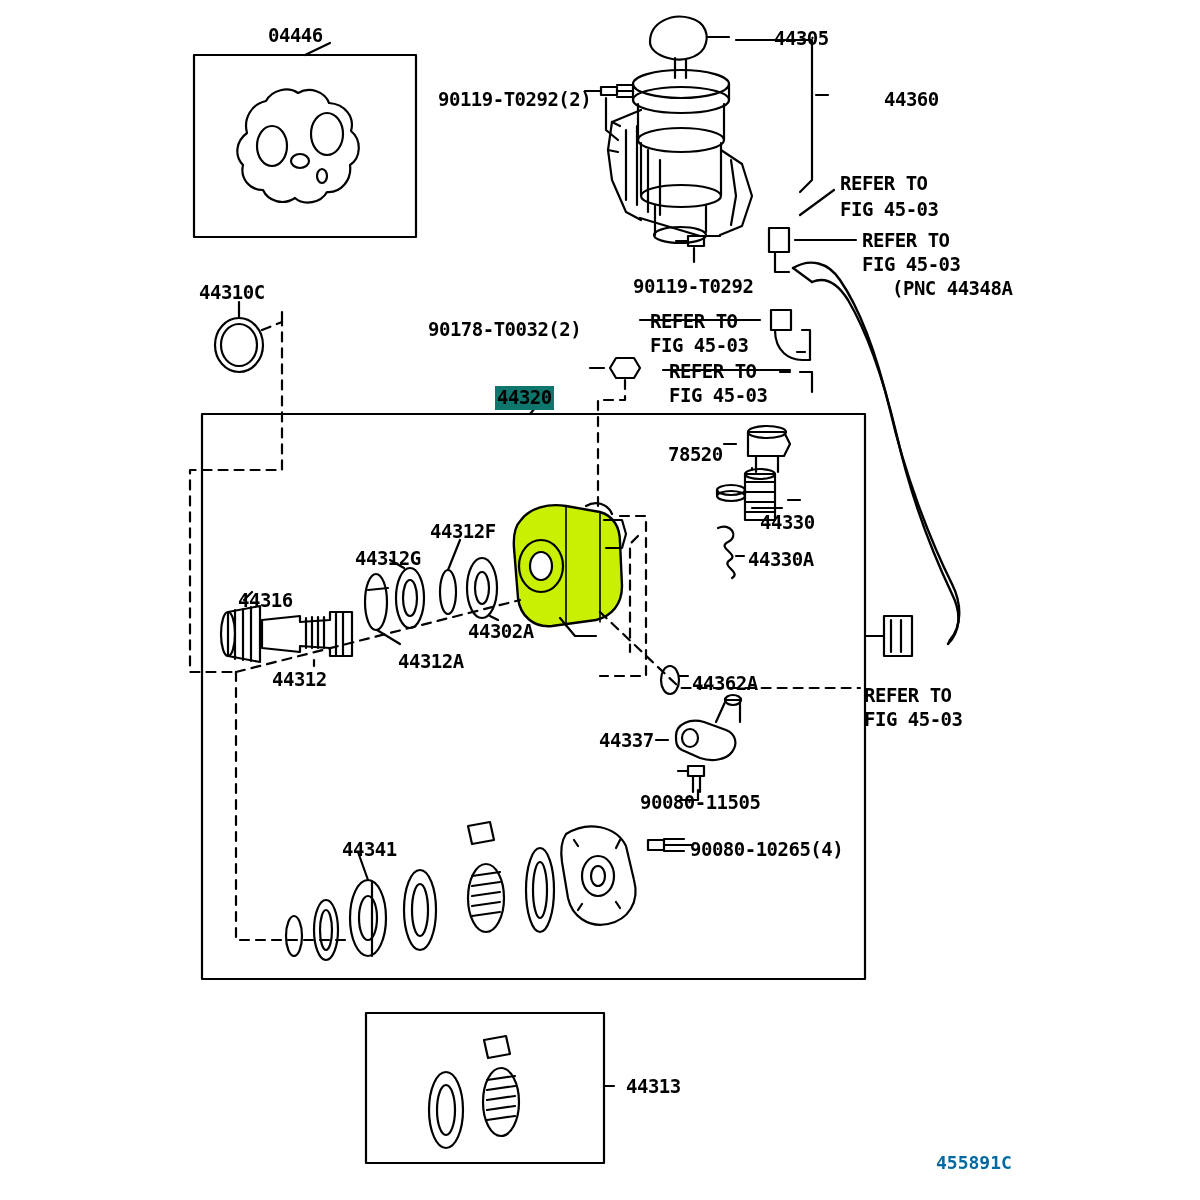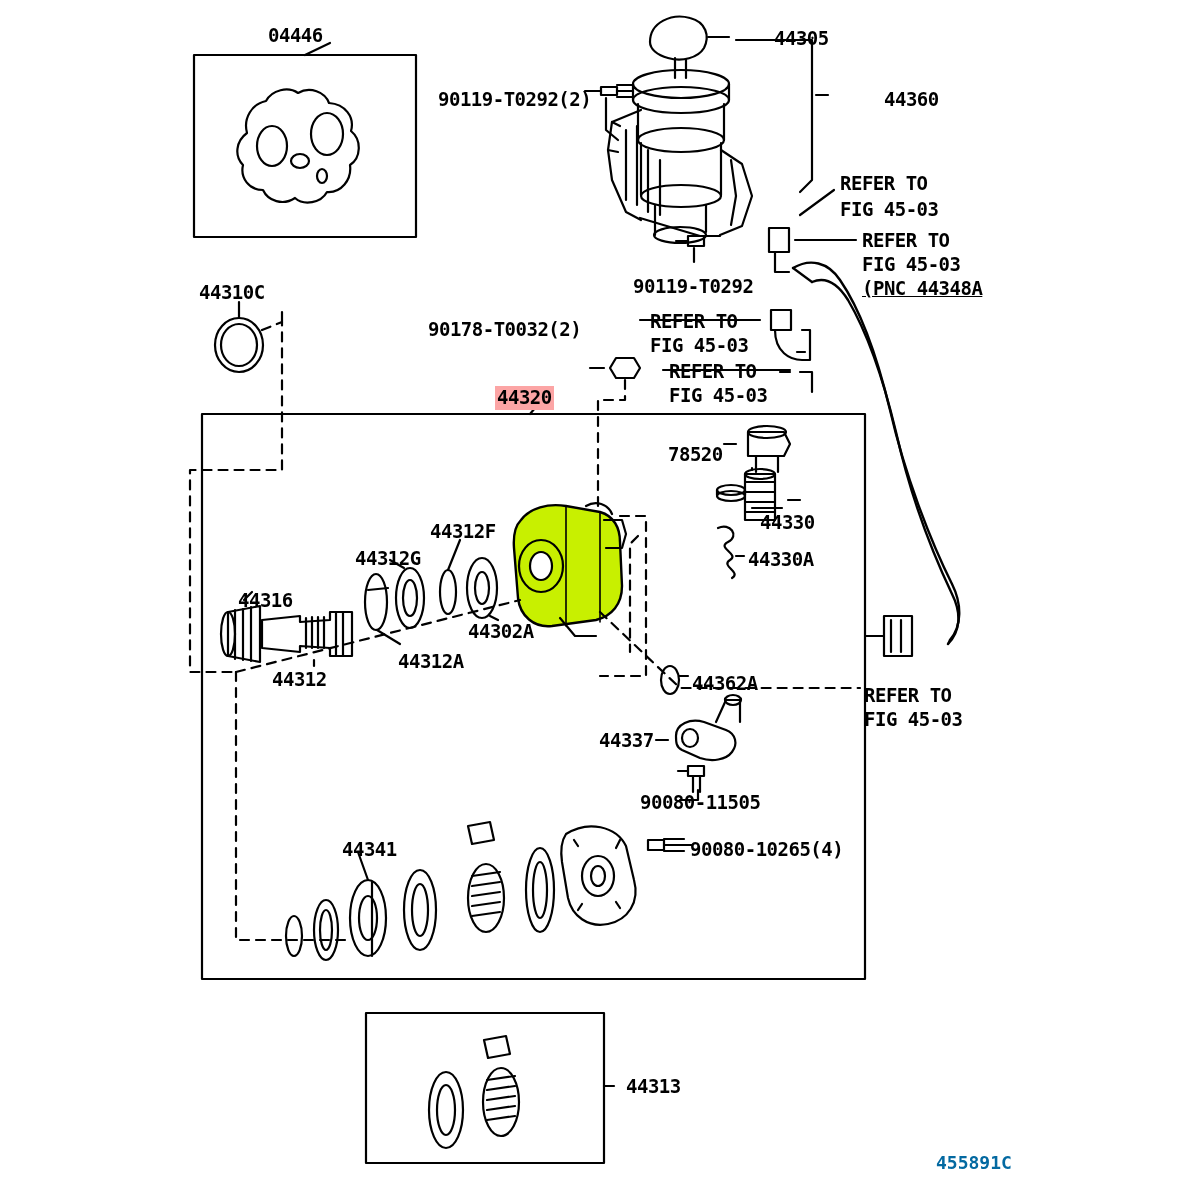--- a/index.html
+++ b/index.html
@@ -19,21 +19,21 @@
     position: absolute;
     font-family: "DejaVu Sans Mono", monospace;
     font-weight: bold;
     font-size: 19px;
     color: #000000;
     white-space: pre;
     line-height: 1.25;
     letter-spacing: -0.5px;
   }
   .lbl.hl {
-    background: #fca5a5;
+    background: #0f766e;
     padding: 0 2px;
   }
   .diagram-svg {
     position: absolute;
     left: 0;
     top: 0;
     width: 1200px;
     height: 1200px;
   }
   .footer-code {
@@ -250,21 +250,21 @@
   </svg>
 
   <div class="lbl" style="left:268px;top:24px;">04446</div>
   <div class="lbl" style="left:774px;top:27px;">44305</div>
   <div class="lbl" style="left:884px;top:88px;">44360</div>
   <div class="lbl" style="left:438px;top:88px;">90119-T0292(2)</div>
   <div class="lbl" style="left:840px;top:172px;">REFER TO</div>
   <div class="lbl" style="left:840px;top:198px;">FIG 45-03</div>
   <div class="lbl" style="left:862px;top:229px;">REFER TO</div>
   <div class="lbl" style="left:862px;top:253px;">FIG 45-03</div>
-  <div class="lbl" style="left:862px;top:277px;text-decoration:underline;">(PNC 44348A</div>
+  <div class="lbl" style="left:892px;top:277px;">(PNC 44348A</div>
   <div class="lbl" style="left:633px;top:275px;">90119-T0292</div>
   <div class="lbl" style="left:199px;top:281px;">44310C</div>
   <div class="lbl" style="left:428px;top:318px;">90178-T0032(2)</div>
   <div class="lbl" style="left:650px;top:310px;">REFER TO</div>
   <div class="lbl" style="left:650px;top:334px;">FIG 45-03</div>
   <div class="lbl" style="left:669px;top:360px;">REFER TO</div>
   <div class="lbl" style="left:669px;top:384px;">FIG 45-03</div>
   <div class="lbl hl" style="left:495px;top:386px;">44320</div>
   <div class="lbl" style="left:668px;top:443px;">78520</div>
   <div class="lbl" style="left:760px;top:511px;">44330</div>

